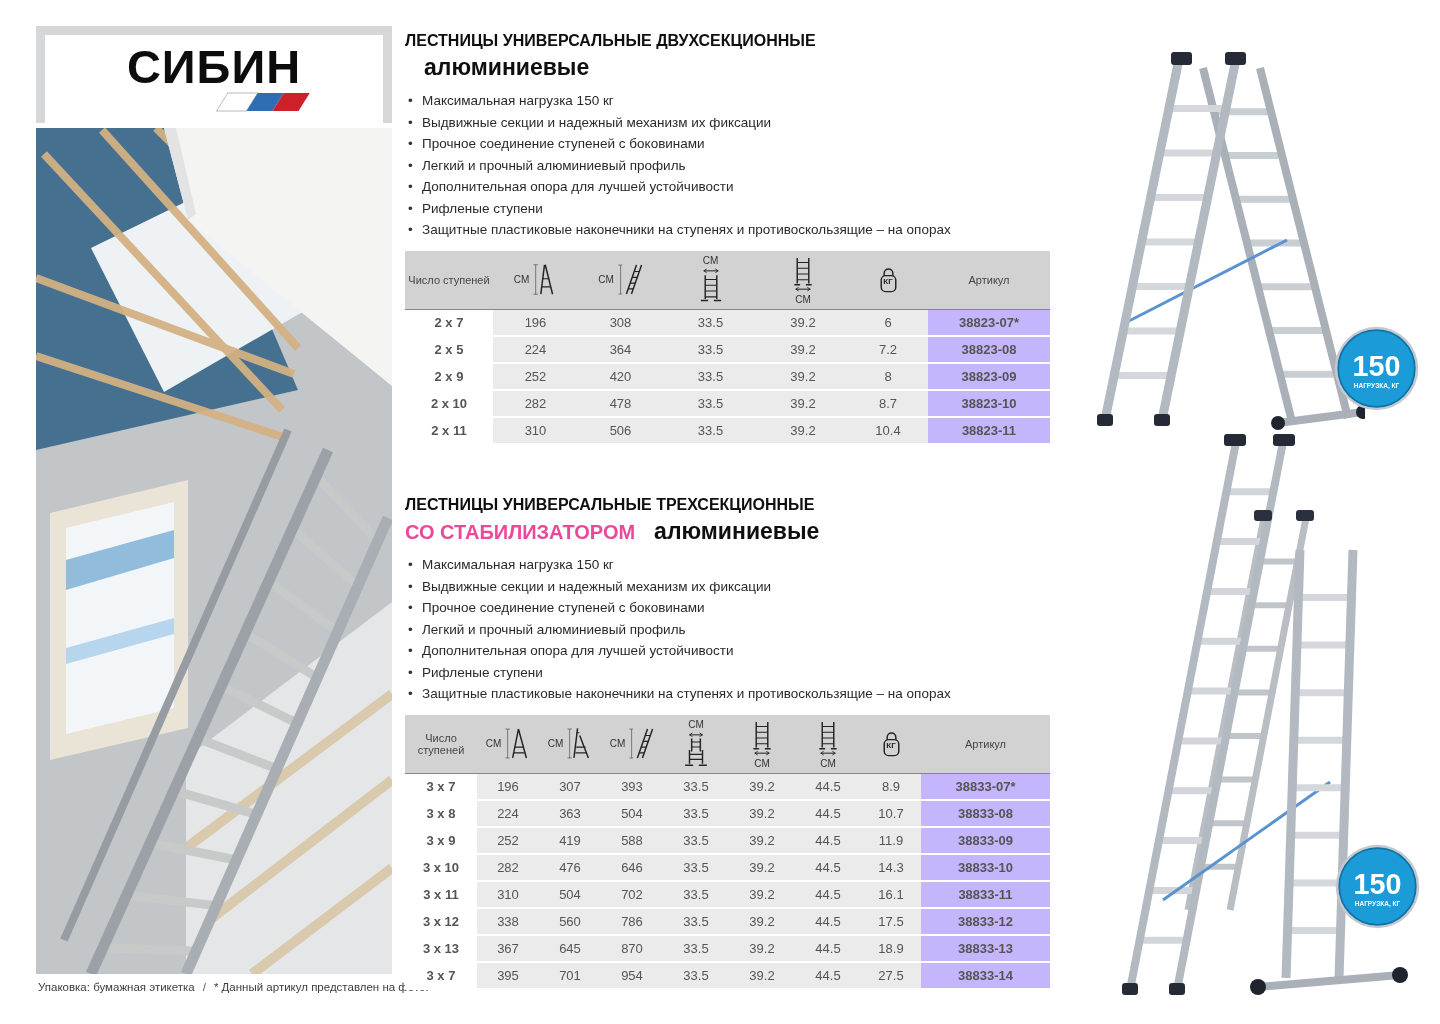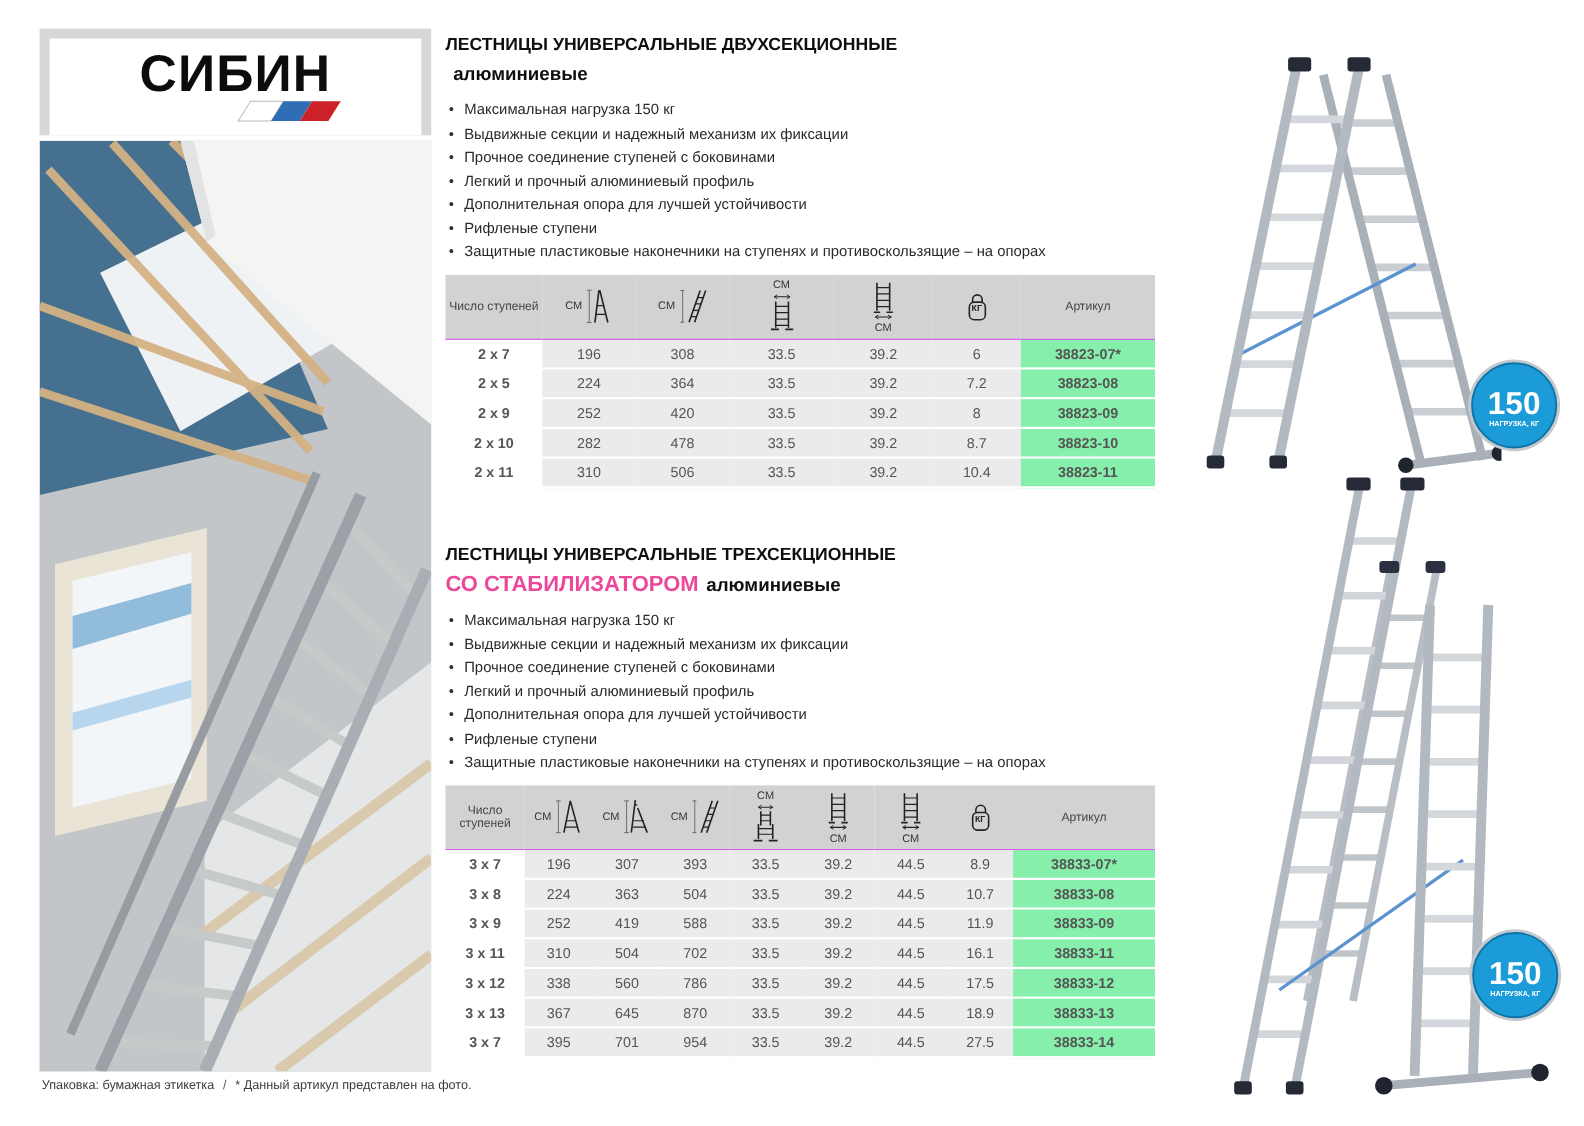--- a/index.html
+++ b/index.html
@@ -20,35 +20,35 @@
   .footer-note{position:absolute;left:38px;top:981px;width:560px;font-size:11.5px;color:#3c3c3c;}
   .footer-note .sep{margin:0 8px;color:#555;}
 
   
   .section{position:absolute;left:405px;width:650px;}
   .section-1{top:28px;}
   .section-2{top:492px;}
   .sec-title{font-size:16px;font-weight:700;color:#0f0f0f;margin:0;line-height:26px;}
   .sec-line2{line-height:26px;margin-bottom:4px;}
   .sec-title2{font-size:20px;font-weight:700;color:#ec4899;margin-right:7px;}
-  .sec-sub{font-size:17px;font-weight:700;color:#0f0f0f;}
+  .sec-sub{font-size:23px;font-weight:700;color:#0f0f0f;margin-left:12px;}
   ul.features{list-style:none;margin:7px 0 10px;padding:0;}
   ul.features li{position:relative;padding-left:17px;font-size:13.5px;line-height:21.5px;color:#2a2a2a;}
   ul.features li::before{content:"\2022";position:absolute;left:3px;top:0;color:#333;}
 
   table.spec{border-collapse:separate;border-spacing:0;table-layout:fixed;width:645px;}
   table.spec th{background:#d2d2d2;font-weight:normal;font-size:11px;color:#454545;
                 text-align:center;vertical-align:middle;padding:4px 2px;border-bottom:1px solid #d946ef;}
   .section-1 table.spec th{height:53px;}
   .section-2 table.spec th{height:59px;}
   table.spec td{height:27px;text-align:center;vertical-align:middle;font-size:13px;color:#555;
                 border-bottom:2px solid #fff;padding:0 2px;}
   td.c-first{background:#fff;font-weight:bold;color:#101010;font-size:14px;border-bottom-color:#ededed;}
   td.c-mid{background:#ebebeb;}
-  td.c-last{background:#86efac;font-weight:bold;color:#161616;font-size:13.5px;border-bottom-color:#ededed;}
+  td.c-last{background:#c4b5fd;font-weight:bold;color:#161616;font-size:13.5px;border-bottom-color:#ededed;}
   .hdr{display:flex;align-items:center;justify-content:center;}
   .hdr.h{flex-direction:row;gap:3px;}
   .hdr.v{flex-direction:column;gap:1px;}
   .unit{font-size:10px;color:#333;}
   .icn{display:inline-flex;line-height:0;}
   .icn.rel{position:relative;}
   .unit.inside{position:absolute;top:57%;left:50%;transform:translate(-50%,-50%);font-size:8px;font-weight:bold;color:#222;}
 
   
   .ladder-a{position:absolute;left:1075px;top:22px;width:290px;height:410px;}
@@ -426,20 +426,31 @@
             <td class="c-mid">252</td>
             <td class="c-mid">419</td>
             <td class="c-mid">588</td>
             <td class="c-mid">33.5</td>
             <td class="c-mid">39.2</td>
             <td class="c-mid">44.5</td>
             <td class="c-mid">11.9</td>
             <td class="c-last">38833-09</td>
           </tr>
           <tr>
+            <td class="c-first">3 x 10</td>
+            <td class="c-mid">282</td>
+            <td class="c-mid">476</td>
+            <td class="c-mid">646</td>
+            <td class="c-mid">33.5</td>
+            <td class="c-mid">39.2</td>
+            <td class="c-mid">44.5</td>
+            <td class="c-mid">14.3</td>
+            <td class="c-last">38833-10</td>
+          </tr>
+          <tr>
             <td class="c-first">3 x 11</td>
             <td class="c-mid">310</td>
             <td class="c-mid">504</td>
             <td class="c-mid">702</td>
             <td class="c-mid">33.5</td>
             <td class="c-mid">39.2</td>
             <td class="c-mid">44.5</td>
             <td class="c-mid">16.1</td>
             <td class="c-last">38833-11</td>
           </tr>

